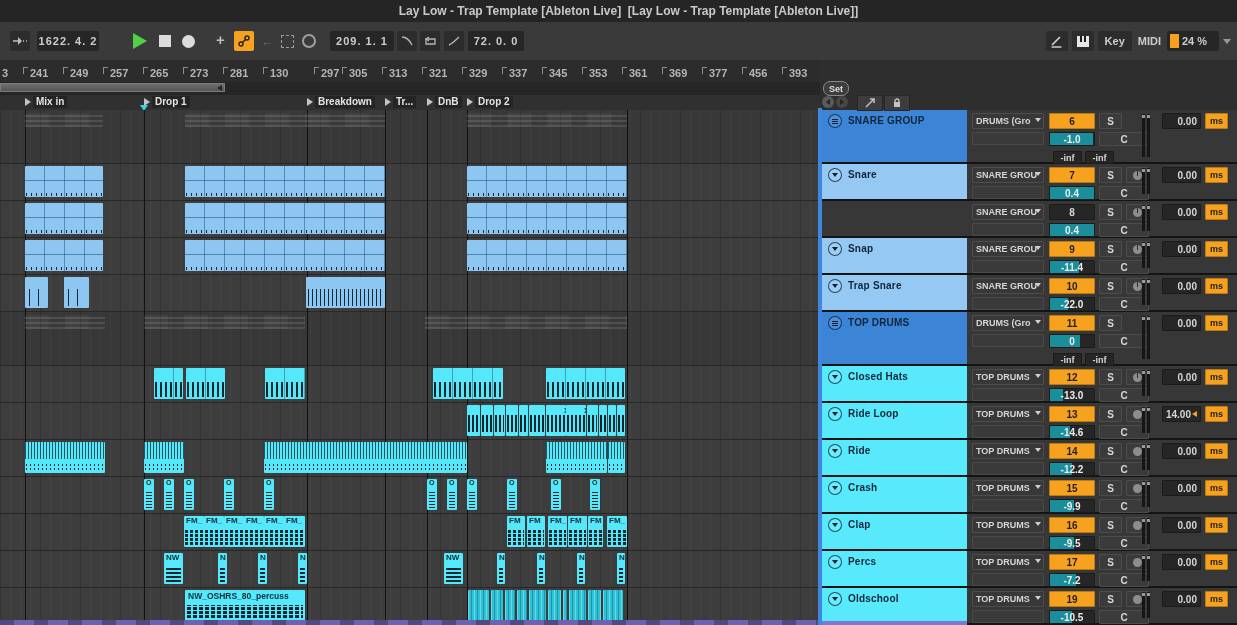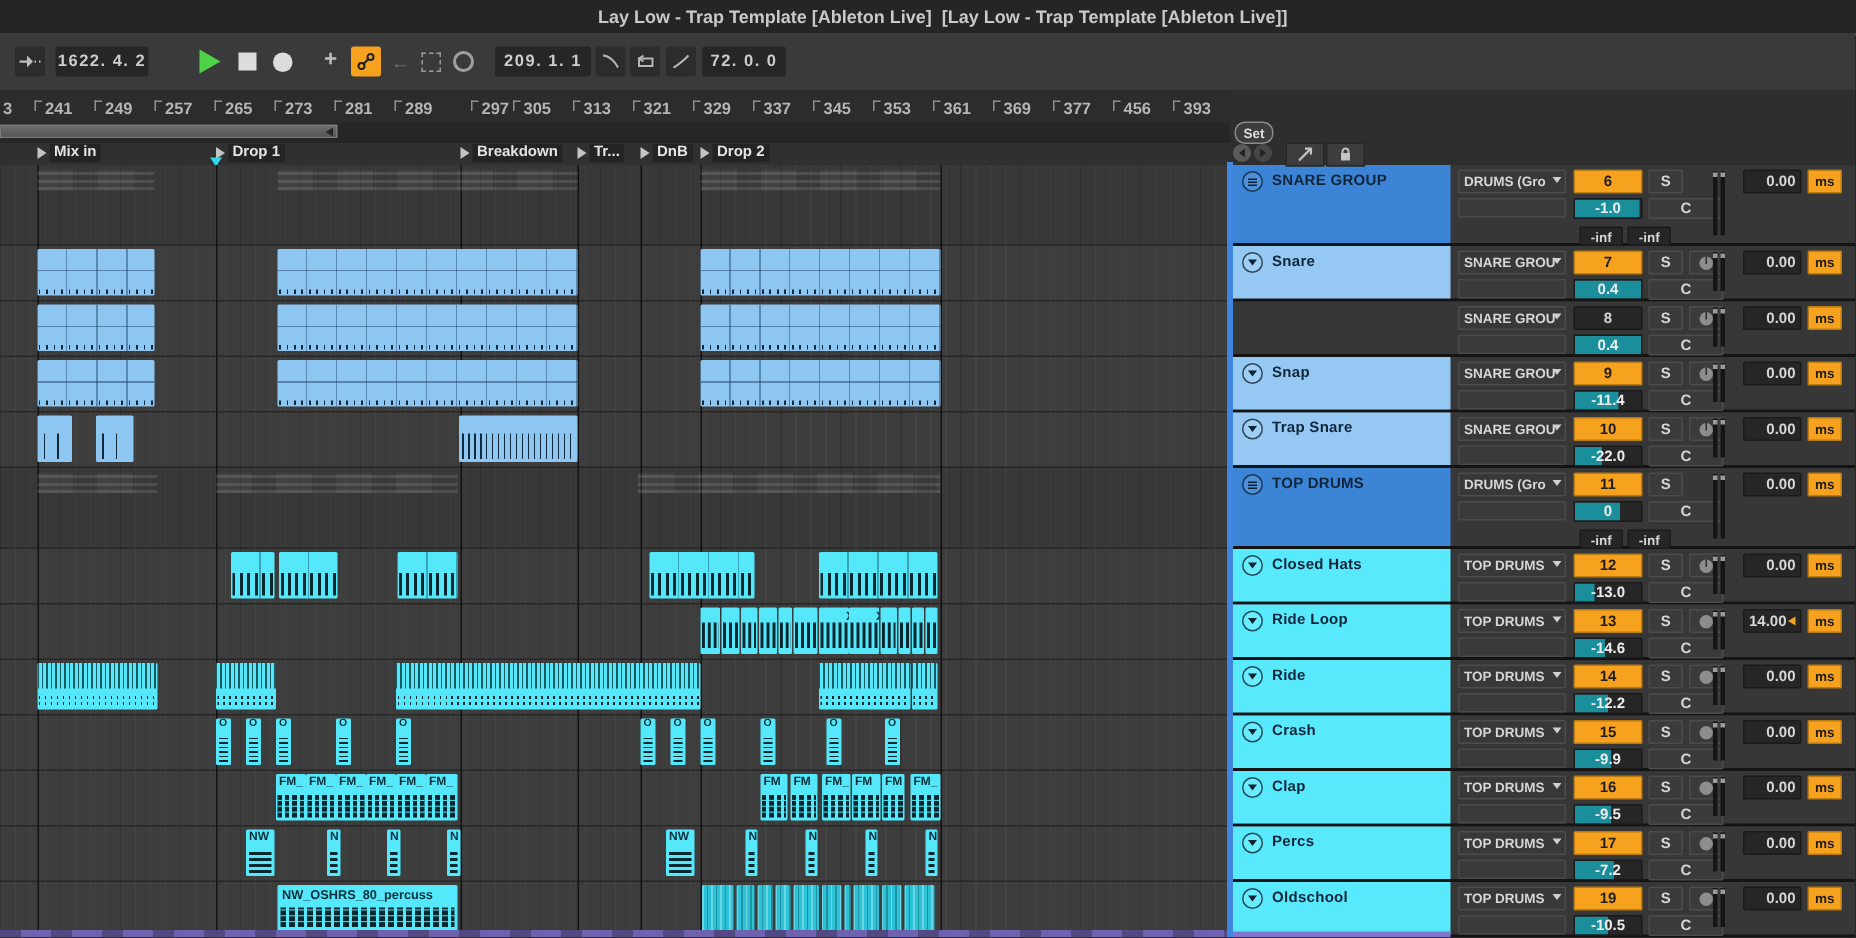--- a/index.html
+++ b/index.html
@@ -206,31 +206,53 @@
         <path d="M5 1 L2 3 L5 5" stroke="#b5b5b5" stroke-width="1.3" fill="none"></path>
       </svg>
     </div>
     <div class="ticonbox" style="left:444px;background:#2c2c2c;">
       <svg class="icon" width="12" height="10" viewBox="0 0 12 10">
         <path d="M1 9 C5 7 9 3 11 1" stroke="#b5b5b5" stroke-width="1.4" fill="none"></path>
       </svg>
     </div>
     <div class="tbox" style="left:468px;width:56px;">72. 0. 0</div>
 
+    <div class="rightcluster">
+      <div class="rc-btn">
+        <svg class="icon" width="13" height="13" viewBox="0 0 13 13">
+          <path d="M2 10 L10 2" stroke="#d8d8d8" stroke-width="1.6"></path>
+          <path d="M1.5 12 h10" stroke="#d8d8d8" stroke-width="1.4"></path>
+        </svg>
+      </div>
+      <div class="rc-btn">
+        <svg class="icon" width="14" height="13" viewBox="0 0 14 13">
+          <rect x="1" y="1" width="12" height="11" fill="#e6e6e6"></rect>
+          <rect x="4" y="1" width="2" height="6" fill="#1d1d1d"></rect>
+          <rect x="8" y="1" width="2" height="6" fill="#1d1d1d"></rect>
+        </svg>
+      </div>
+      <div class="rc-label">Key</div>
+      <div class="rc-label midi-label">MIDI</div>
+      <div class="cpu">
+        <i></i>
+        <span>24 %</span>
+      </div>
+      <div class="ddown"></div>
+    </div>
   </div>
 
   <div class="ruler" id="ruler">
       <div class="tick" style="left: 2px;"><span>3</span></div>
       <div class="tick" style="left: 30px;"><i></i><span>241</span></div>
       <div class="tick" style="left: 70px;"><i></i><span>249</span></div>
       <div class="tick" style="left: 110px;"><i></i><span>257</span></div>
       <div class="tick" style="left: 150px;"><i></i><span>265</span></div>
       <div class="tick" style="left: 190px;"><i></i><span>273</span></div>
       <div class="tick" style="left: 230px;"><i></i><span>281</span></div>
-      <div class="tick" style="left: 270px;"><i></i><span>289</span></div>
+      <div class="tick" style="left: 270px;"><i></i><span>130</span></div>
       <div class="tick" style="left: 321px;"><i></i><span>297</span></div>
       <div class="tick" style="left: 349px;"><i></i><span>305</span></div>
       <div class="tick" style="left: 389px;"><i></i><span>313</span></div>
       <div class="tick" style="left: 429px;"><i></i><span>321</span></div>
       <div class="tick" style="left: 469px;"><i></i><span>329</span></div>
       <div class="tick" style="left: 509px;"><i></i><span>337</span></div>
       <div class="tick" style="left: 549px;"><i></i><span>345</span></div>
       <div class="tick" style="left: 589px;"><i></i><span>353</span></div>
       <div class="tick" style="left: 629px;"><i></i><span>361</span></div>
       <div class="tick" style="left: 669px;"><i></i><span>369</span></div>

